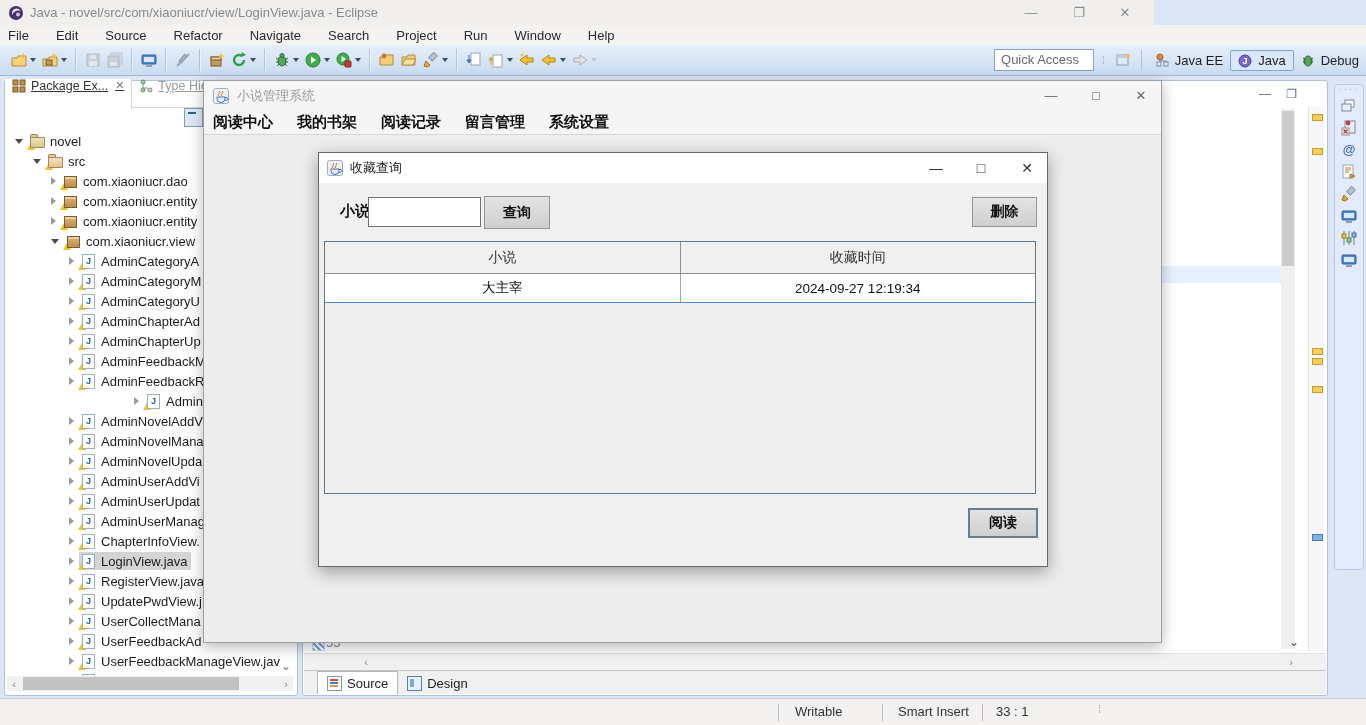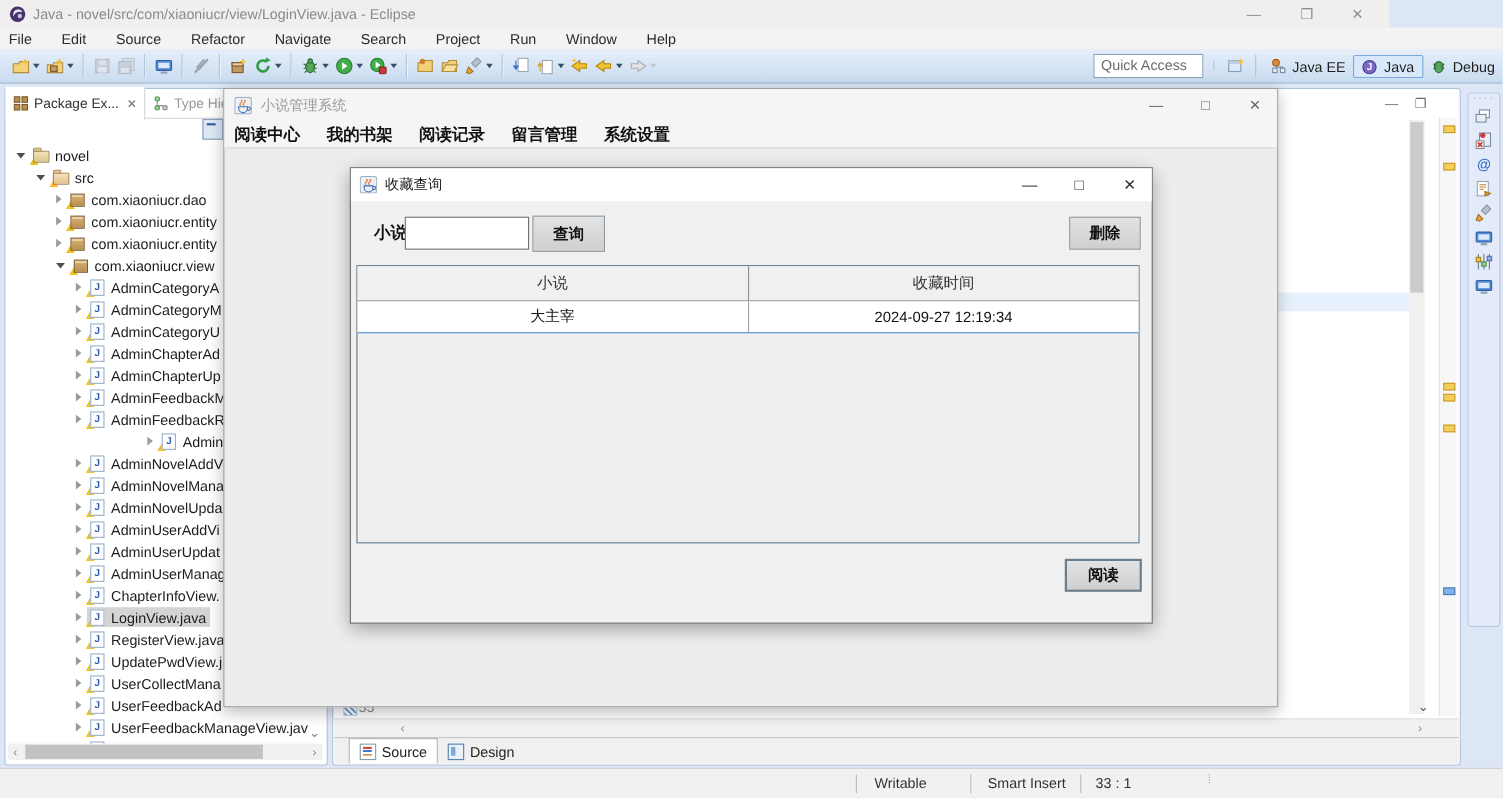--- a/index.html
+++ b/index.html
@@ -2,41 +2,41 @@
 <html><head>
 <meta charset="utf-8">
 <style>
   html,body{margin:0;padding:0;}
   body{width:1366px;height:725px;overflow:hidden;position:relative;
        font-family:"Liberation Sans","DejaVu Sans",sans-serif;
        background:#dce6f5;-webkit-font-smoothing:antialiased;}
   .abs{position:absolute;}
 
   
-  #etitlebar{left:0;top:0;width:1263px;height:25px;background:#f0efee;display:flex;align-items:center;}
+  #etitlebar{left:0;top:0;width:1154px;height:25px;background:#f0efee;display:flex;align-items:center;}
   #etitle{color:#8a8a8a;font-size:13px;margin-left:6px;}
   .ewinctl{position:absolute;top:0;width:46px;height:25px;text-align:center;line-height:25px;color:#8c8c8c;font-size:13px;}
   #emenubar{left:0;top:25px;width:1366px;height:20px;background:#f4f3f2;display:flex;align-items:center;padding-left:8px;box-sizing:border-box;}
   .emenu-item{color:#2b2b2b;font-size:13px;margin-right:27px;cursor:default;}
   #etoolbar{left:0;top:45px;width:1366px;height:31px;background:linear-gradient(#e6eefa,#c9dcf0);
             border-bottom:1px solid #9fb6cd;display:flex;align-items:center;padding-left:8px;box-sizing:border-box;}
   .tbtn{display:flex;align-items:center;justify-content:center;width:22px;height:24px;flex:none;}
   .caret{width:0;height:0;border-left:3px solid transparent;border-right:3px solid transparent;border-top:4px solid #35506b;margin:0 3px 0 0;flex:none;}
   .caret.dis{border-top-color:#9aa8b6;}
   .tsep{width:1px;height:22px;background:#aec4da;border-right:1px solid #eef4fb;margin:0 5px;flex:none;}
   .dis{opacity:.45;filter:grayscale(.8);}
   #quickaccess{margin-left:auto;width:92px;height:20px;background:#fff;border:1px solid #8aa2bd;color:#6a6a6a;
                font-size:13px;line-height:20px;padding-left:6px;flex:none;}
   .persp{display:flex;align-items:center;gap:5px;font-size:13px;color:#1f1f1f;padding:2px 7px;flex:none;}
   .persp.active{background:#d9e8fa;border:1px solid #7da7d9;border-radius:2px;}
 
   
   #pkgpanel{left:4px;top:80px;width:294px;height:616px;background:#fff;border:1px solid #aec2da;border-radius:3px;box-sizing:border-box;}
   #pkgtabs{height:26px;border-bottom:1px solid #d5d5d5;display:flex;align-items:center;}
-  .ptab{display:flex;align-items:center;gap:5px;height:30px;padding:0 7px;font-size:12.5px;}
+  .ptab{display:flex;align-items:flex-start;gap:5px;height:30px;padding:0 7px;font-size:12.5px;text-decoration:underline;}
   .ptab.active{background:#fff;border-right:1px solid #d5d5d5;color:#333;}
   .ptab.inactive{color:#9a9a9a;}
   .ptab .x{color:#777;font-size:11px;margin-left:2px;}
   #tree{position:absolute;left:0;top:50px;width:100%;}
   .trow{display:flex;align-items:center;height:20px;font-size:13px;color:#1c1c1c;white-space:nowrap;}
   .chev{flex:none;margin-right:5px;}
   .chev.collapsed{width:0;height:0;border-top:4px solid transparent;border-bottom:4px solid transparent;border-left:5px solid #9a9a9a;}
   .chev.expanded{width:0;height:0;border-left:4px solid transparent;border-right:4px solid transparent;border-top:5px solid #4d4d4d;}
   .ti{width:16px;height:16px;position:relative;flex:none;margin-right:5px;}
   .ti-project::before,.ti-srcfolder::before{content:'';position:absolute;top:1px;left:1px;width:6px;height:4px;background:#ddc98f;border:1px solid #a08a54;border-bottom:none;border-radius:2px 2px 0 0;}

